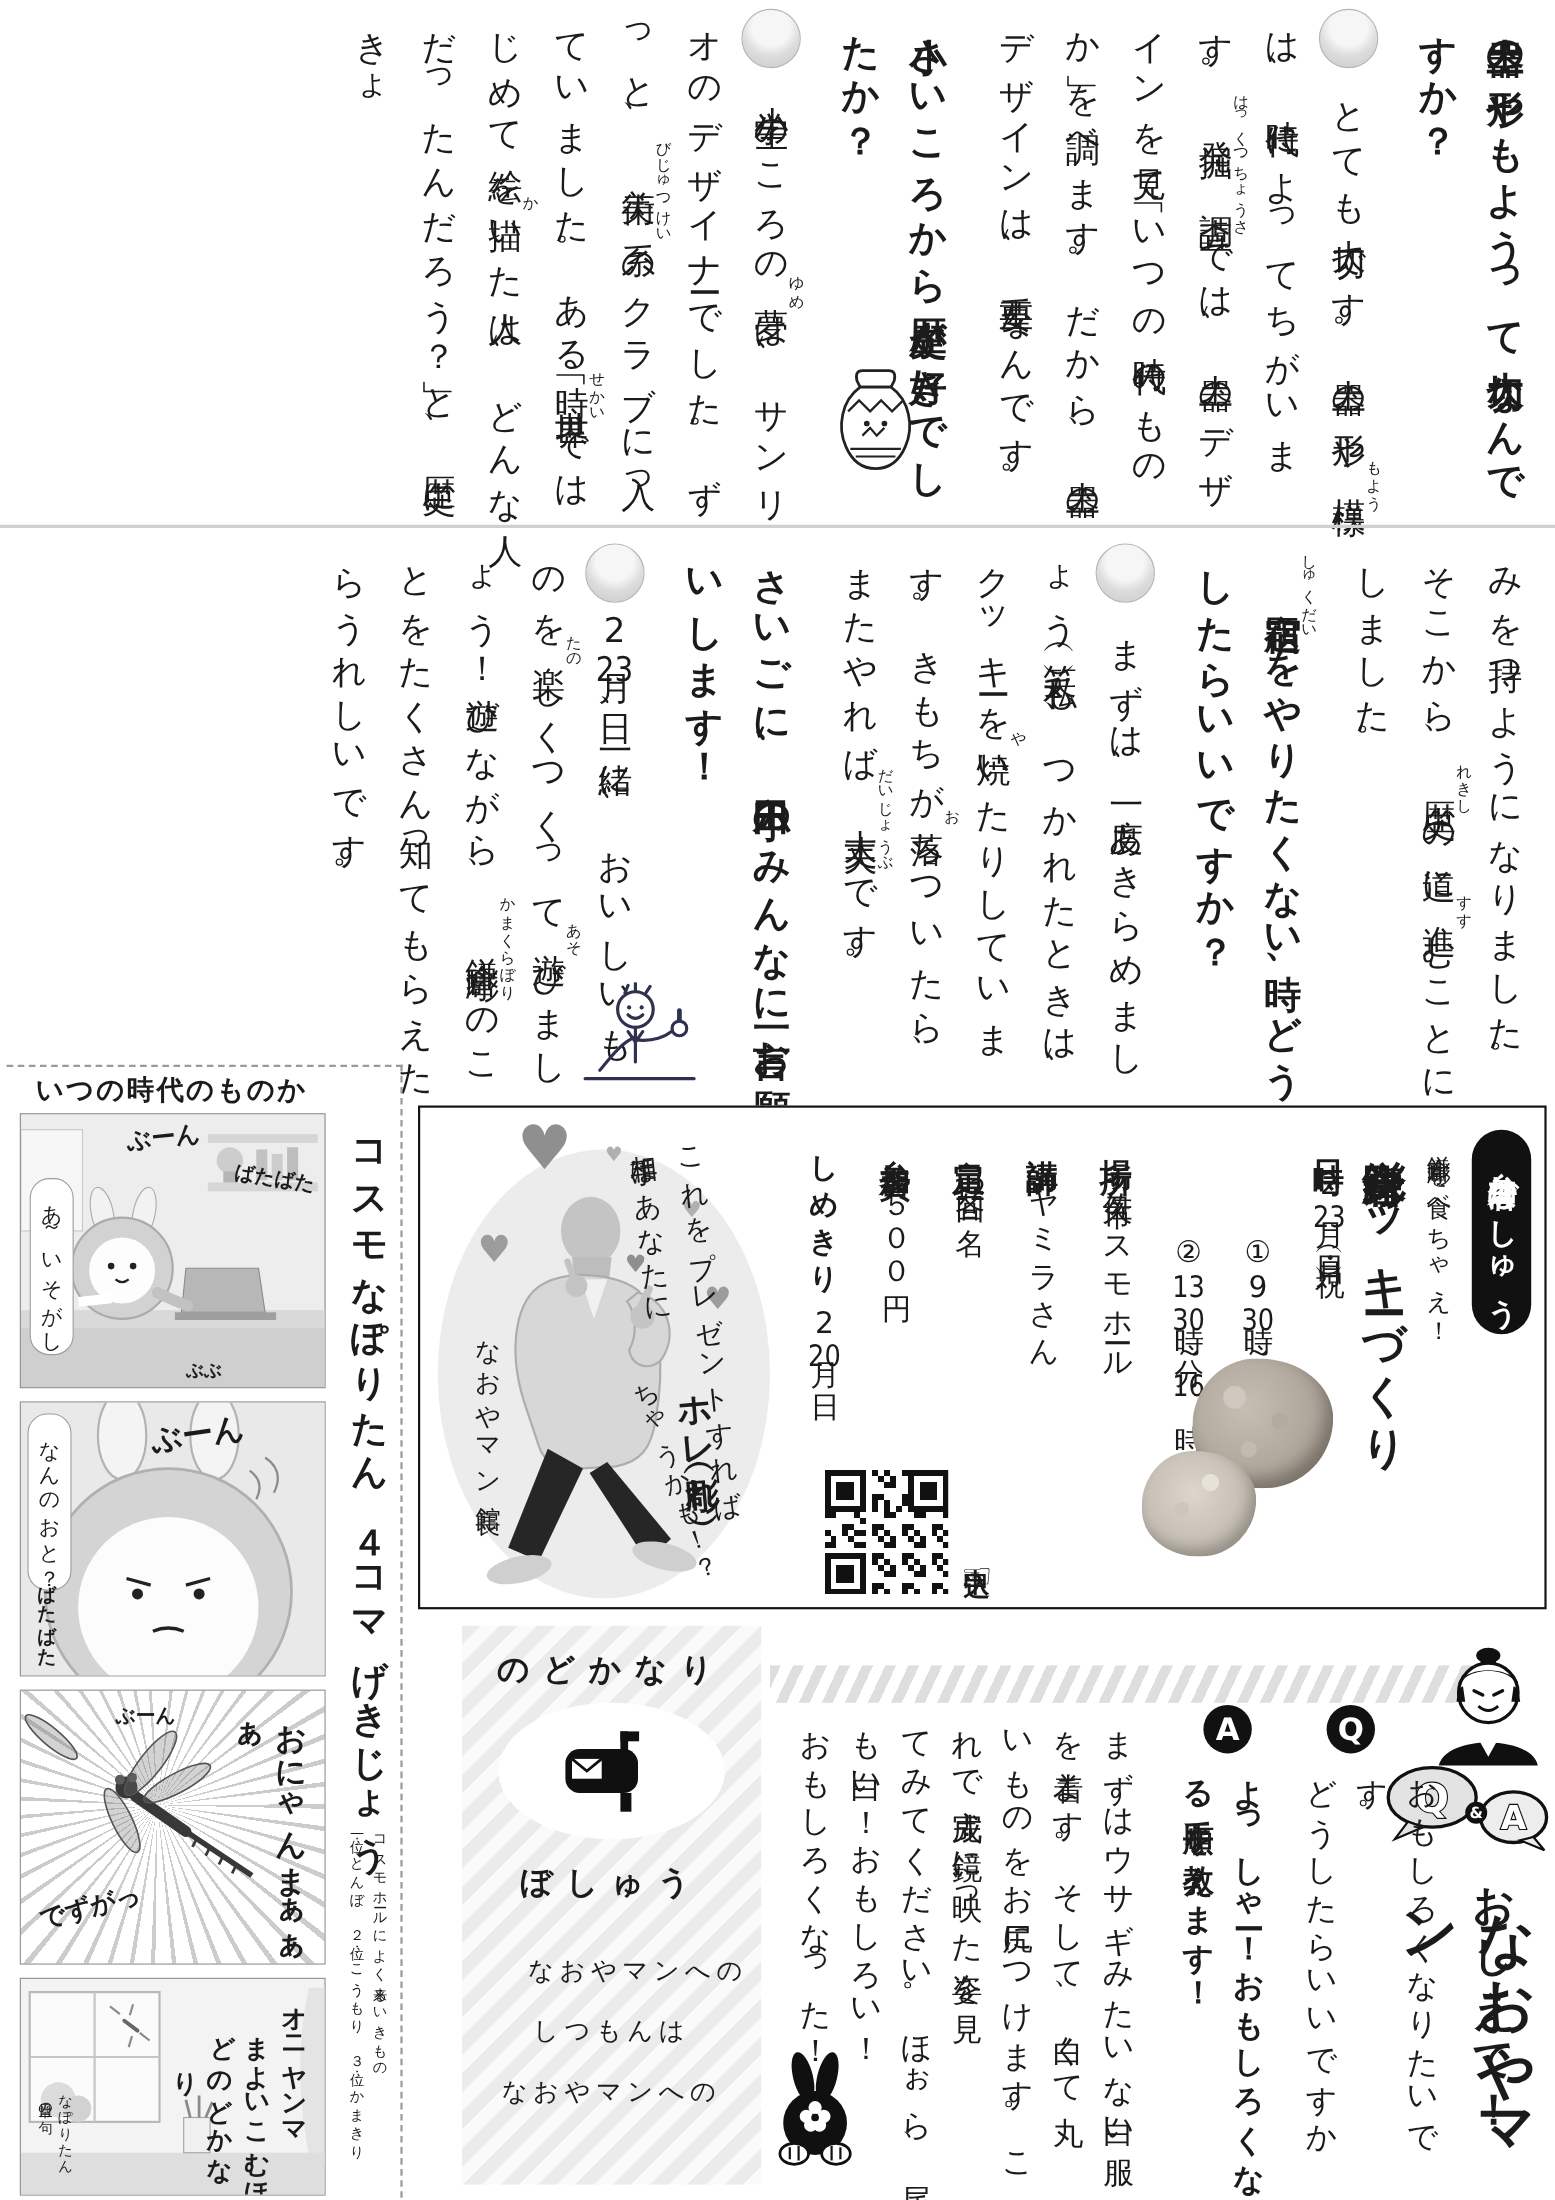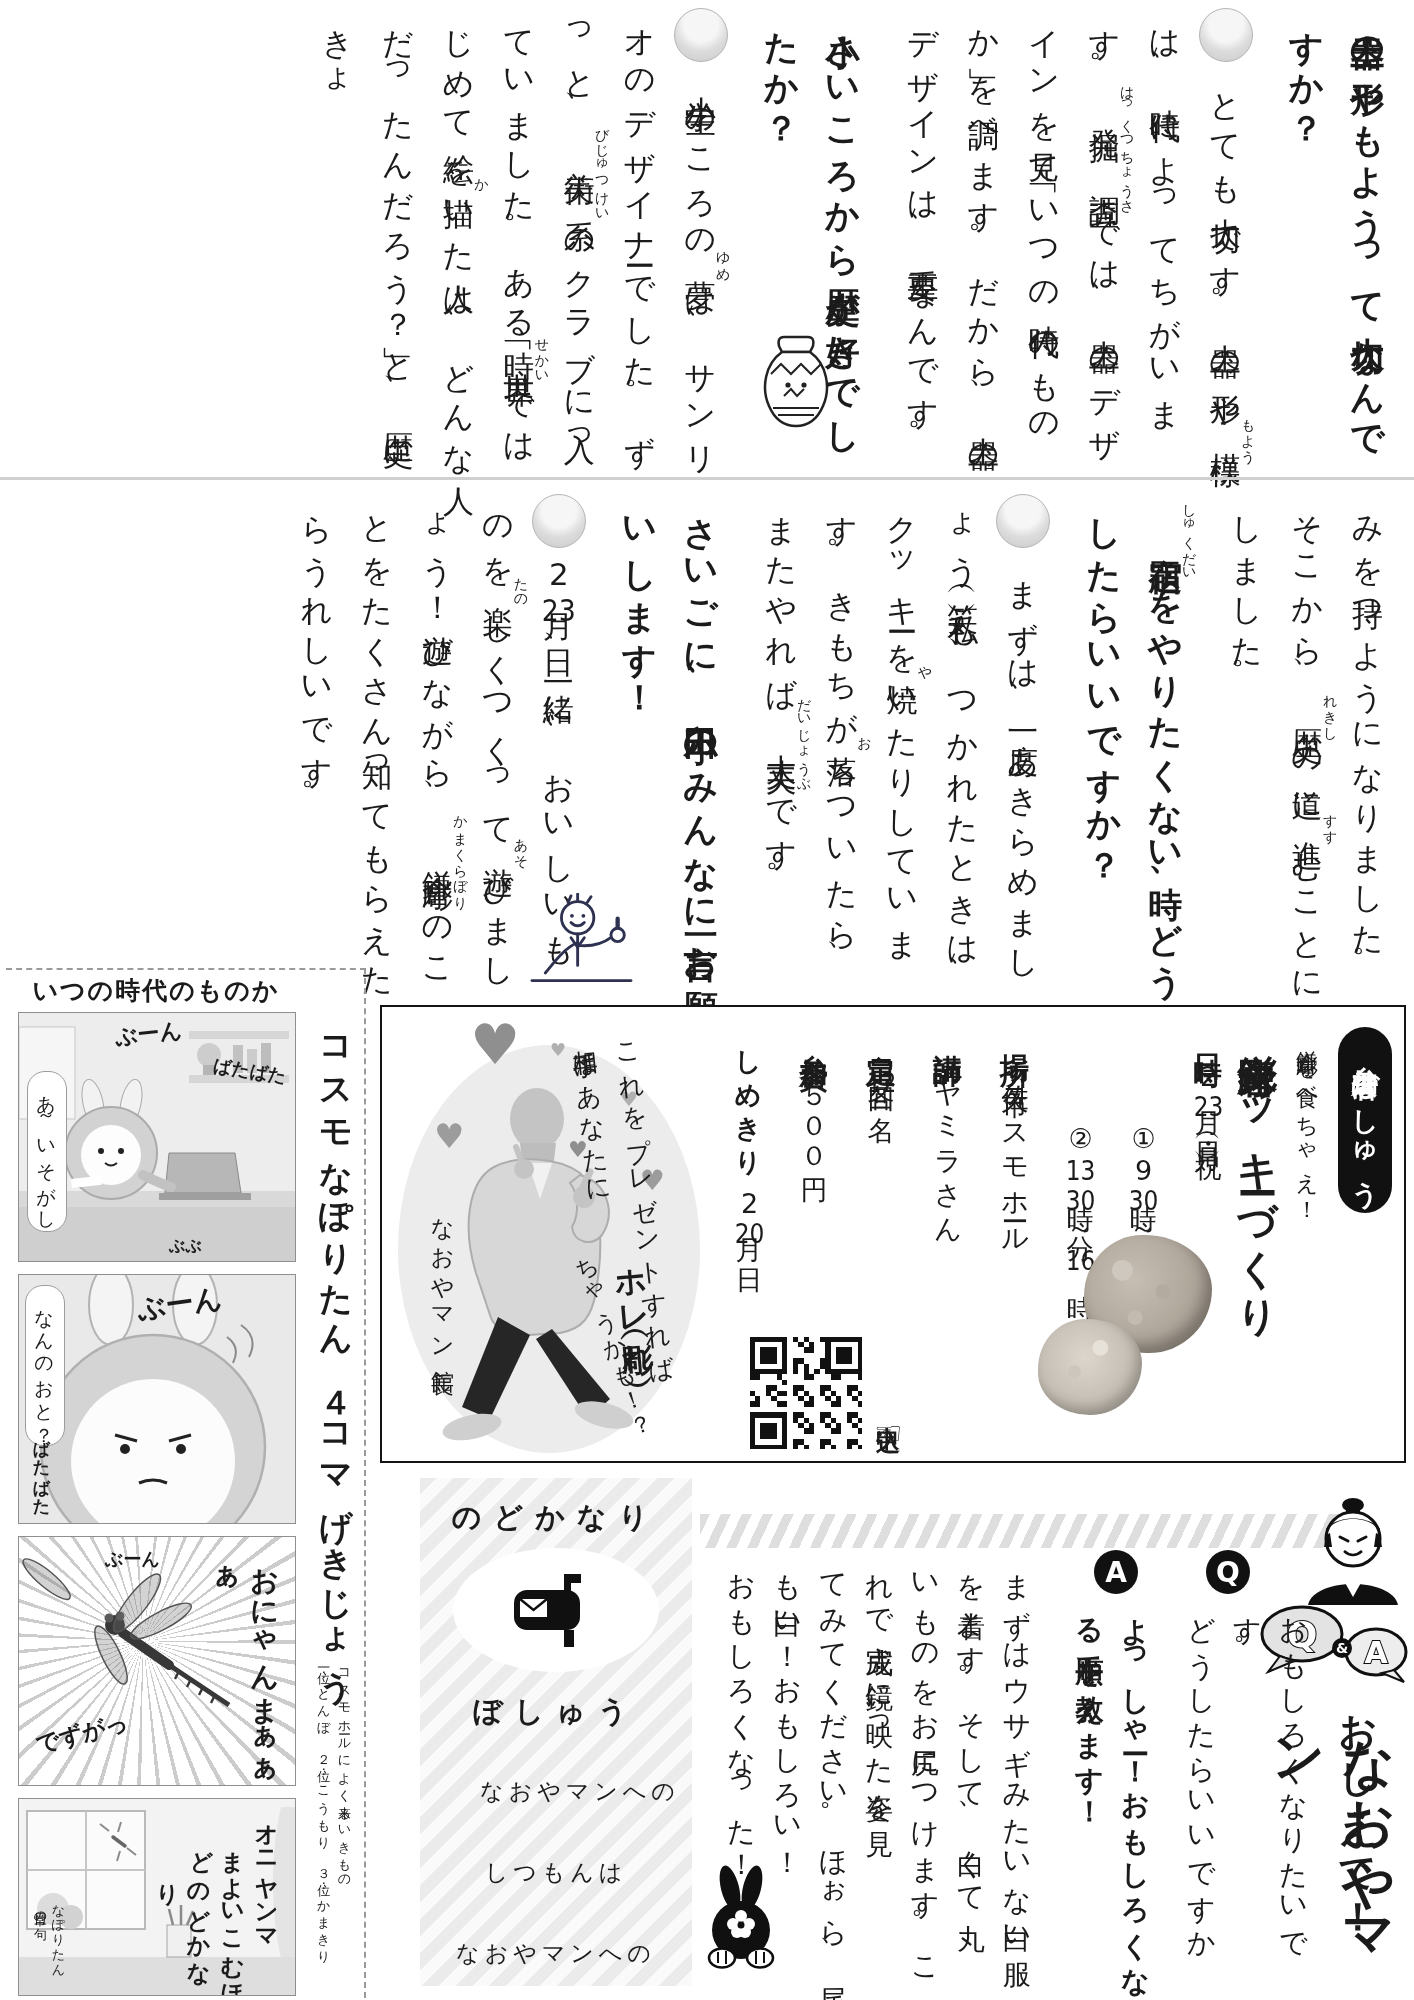--- a/index.html
+++ b/index.html
@@ -61,21 +61,21 @@
   .hw-hore{left:230px;top:240px;font-size:31px;font-weight:800;letter-spacing:1px;transform:rotate(-5deg);}
   .hw-chau{left:182px;top:236px;font-size:23px;letter-spacing:2px;transform:rotate(-19deg);transform-origin:top center;}
   .photo-blob{position:absolute;left:16px;top:38px;width:302px;height:408px;background:#ececec;border-radius:50%;}
   .photo-caption{position:absolute;left:46px;top:194px;font-size:23px;letter-spacing:4px;}
   .heart{position:absolute;line-height:1;}
   
   .letterbox{position:absolute;left:420px;top:1478px;width:272px;height:508px;
     background:repeating-linear-gradient(135deg,#ebebeb 0 12px,#fafafa 12px 24px);text-align:center;}
   .lb-title{font-size:29px;letter-spacing:12px;font-weight:600;margin-top:20px;}
   .lb-oval{width:206px;height:124px;background:#fff;border-radius:50%;margin:10px auto 6px auto;display:flex;align-items:center;justify-content:center;}
-  .lb-line{font-size:23px;letter-spacing:5px;font-weight:500;margin-top:50px;}
+  .lb-line{font-size:23px;letter-spacing:5px;font-weight:500;margin-top:24px;}
   .lb-line.first{margin-top:44px;margin-left:48px;}
   
   .qa{position:absolute;left:700px;top:1478px;width:714px;height:522px;}
   .qa-hatch{position:absolute;left:0;top:36px;width:670px;height:34px;
     background:repeating-linear-gradient(115deg,#dedede 0 9px,#ffffff 9px 19px);}
   .qa-title-kana{position:absolute;left:632px;top:210px;font-size:38px;font-weight:800;letter-spacing:4px;}
   .qa-title-name{position:absolute;left:564px;top:224px;font-size:52px;font-weight:900;letter-spacing:2px;}
   .qa-badge{position:absolute;width:44px;height:44px;border-radius:50%;background:var(--badge);color:#fff;
     font-size:28px;font-weight:800;display:flex;align-items:center;justify-content:center;}
   .qa-block{position:absolute;top:120px;height:400px;font-size:28px;letter-spacing:3px;line-height:1.64;}

